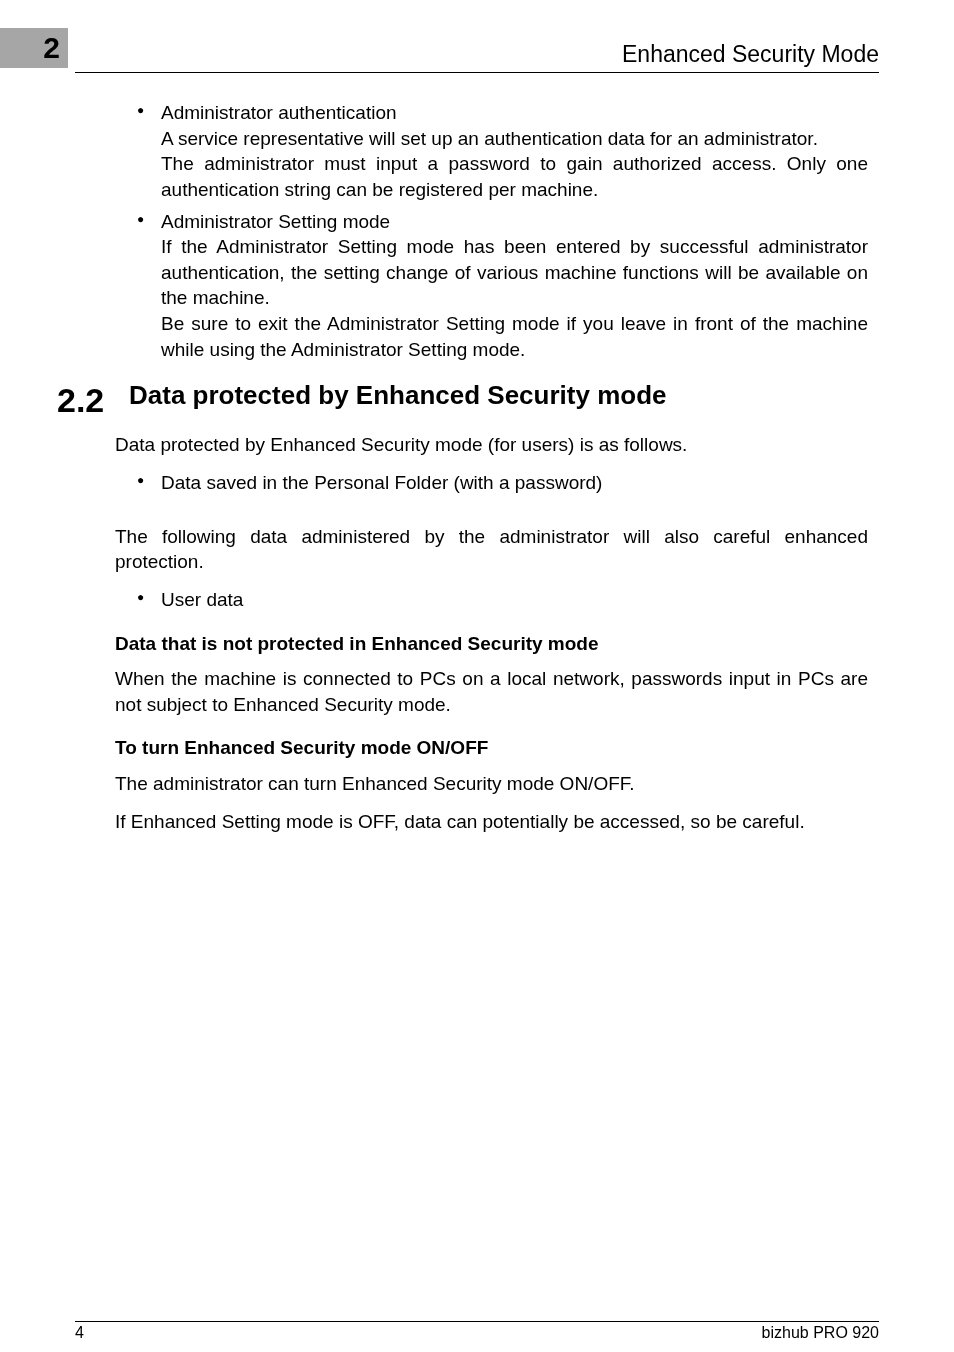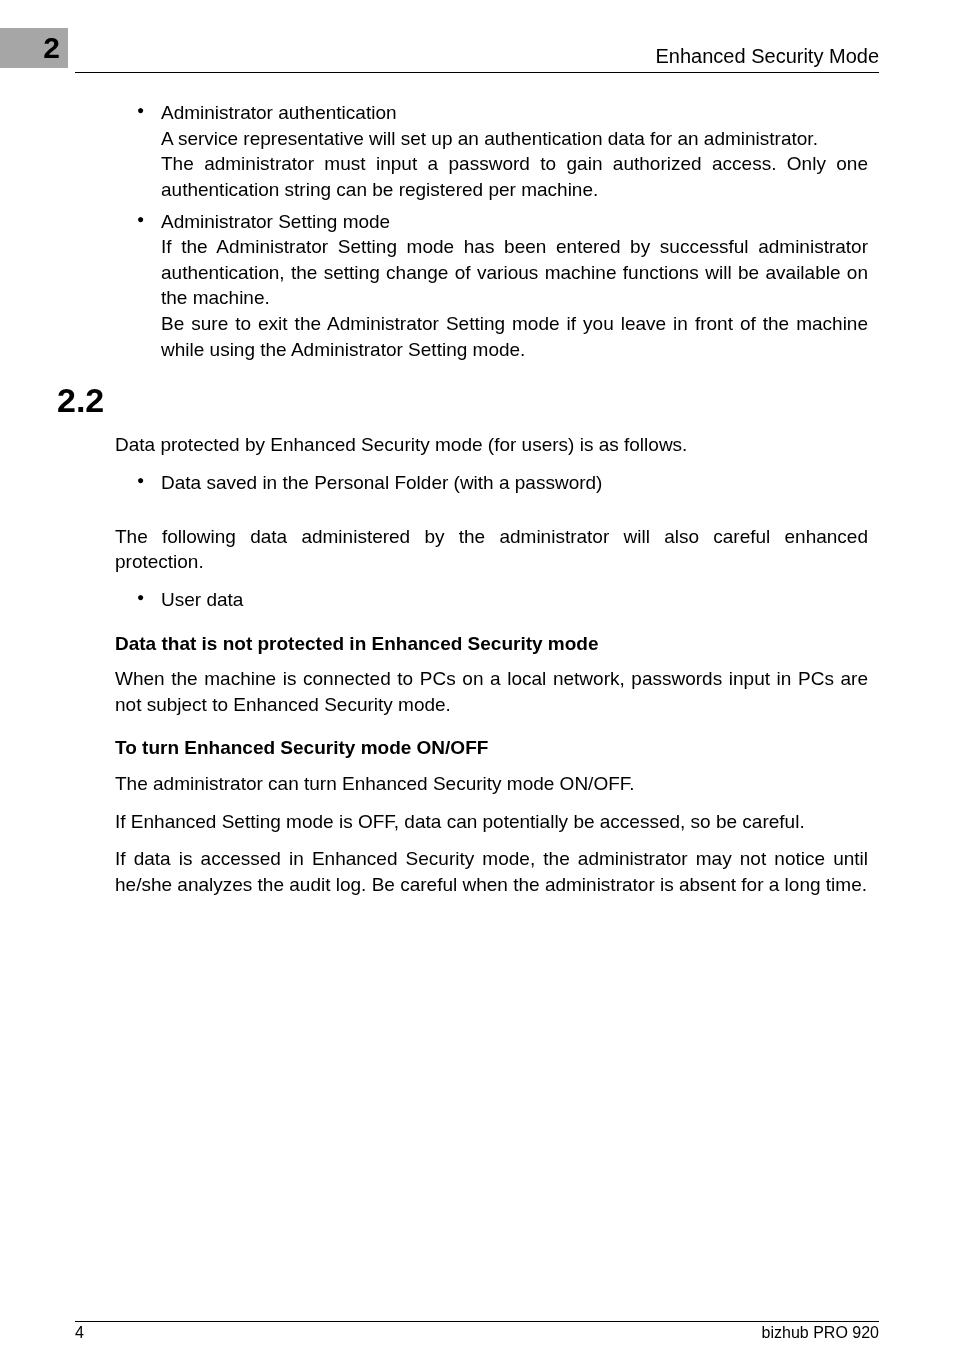--- a/index.html
+++ b/index.html
@@ -5,21 +5,21 @@
     * { margin:0; padding:0; box-sizing:border-box }
     body { width:954px; height:1352px; background:#fff;
            font-family:Arial,Helvetica,sans-serif; color:#000;
            position:relative }
     .hdr { position:absolute; top:28px; left:0; right:0;
            display:flex; align-items:flex-end; justify-content:space-between;
            padding:0 75px 0 0 }
     .chip { width:68px; height:40px; background:#a6a6a6;
             display:flex; align-items:center; justify-content:flex-end;
             font-size:30px; font-weight:bold; padding-right:8px }
-    .sec { font-size:20px }
+    .sec { font-size:23px }
     .rule { position:absolute; top:72px; left:75px; right:75px;
             border-bottom:1px solid #000 }
     .body { position:absolute; top:100px; left:115px; right:86px;
             font-size:19px; line-height:1.35 }
     ul.b { list-style:none; margin:0 0 16px 22px }
     ul.b li { position:relative; padding-left:24px; margin-bottom:6px; text-align:justify }
     ul.b li:before { content:"●"; position:absolute; left:0; top:2px; font-size:12px }
     .h2row { display:flex; margin:14px 0 8px -58px }
     .h2n  { font-size:34px; font-weight:bold; width:72px }
     .h2t  { font-size:26px; font-weight:bold }
@@ -49,38 +49,38 @@
     </li>
     <li>
       <span>Administrator Setting mode</span><br>
       <span>If the Administrator Setting mode has been entered by successful administrator authentication, the setting change of various machine functions will be available on the machine.</span><br>
       <span>Be sure to exit the Administrator Setting mode if you leave in front of the machine while using the Administrator Setting mode.</span>
     </li>
   </ul>
 
   <div class="h2row">
     <div class="h2n">2.2</div>
+    <div class="h2t">Data protected by Enhanced Security mode</div>
   </div>
 
   <div class="para">Data protected by Enhanced Security mode (for users) is as follows.</div>
   <ul class="b" style="margin-bottom:28px">
     <li>Data saved in the Personal Folder (with a password)</li>
   </ul>
 
   <div class="para">The following data administered by the administrator will also careful enhanced protection.</div>
   <ul class="b" style="margin-bottom:14px">
     <li>User data</li>
   </ul>
 
   <div class="h3">Data that is not protected in Enhanced Security mode</div>
   <div class="para">When the machine is connected to PCs on a local network, passwords input in PCs are not subject to Enhanced Security mode.</div>
 
   <div class="h3">To turn Enhanced Security mode ON/OFF</div>
   <div class="para">The administrator can turn Enhanced Security mode ON/OFF.</div>
   <div class="para">If Enhanced Setting mode is OFF, data can potentially be accessed, so be careful.</div>
-  <div class="para">If data is accessed in Enhanced Security mode, the administrator may not notice until he/she analyzes the audit log. Be careful when the administrator is absent for a long time.</div>
 </div>
 
 <div class="ftrR"></div>
 <div class="ftr">
   <span>4</span>
   <span>bizhub PRO 920</span>
 </div>
 
 </body></html>

